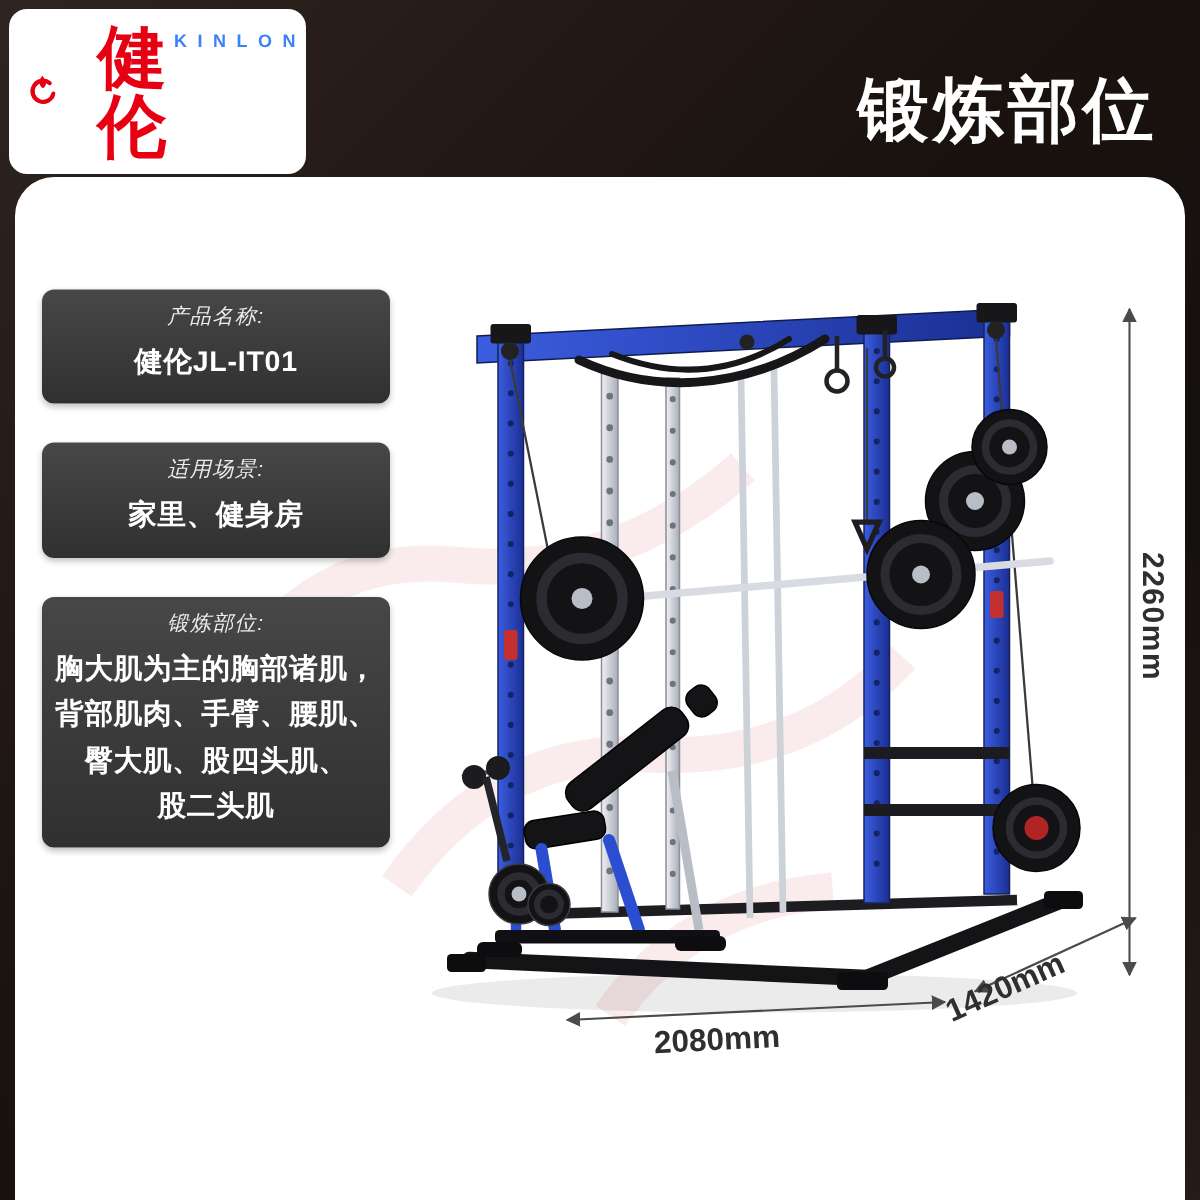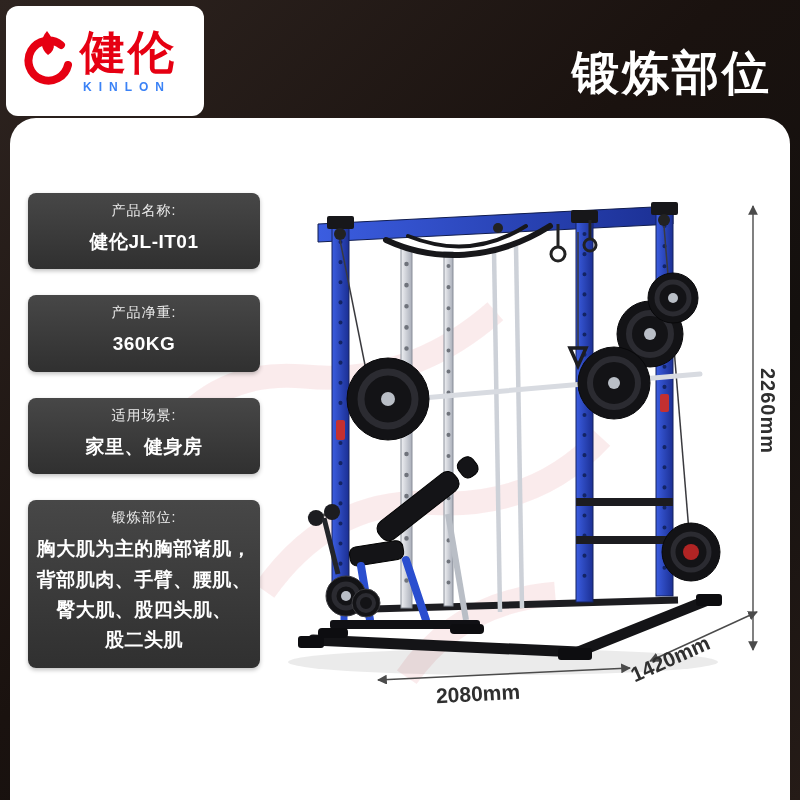--- a/index.html
+++ b/index.html
@@ -2,33 +2,33 @@
 <html><head>
 <meta charset="utf-8">
 <style>
   html,body{margin:0;padding:0;}
   body{width:800px;height:800px;font-family:"Liberation Sans","DejaVu Sans",sans-serif;}
   .page{position:relative;width:800px;height:800px;overflow:hidden;
         background:linear-gradient(135deg,#2e2420 0%,#1a120f 45%,#14100e 70%,#251b17 100%);}
   
   .logo-badge{position:absolute;left:6px;top:6px;width:198px;height:110px;background:#ffffff;
               border-radius:12px;display:flex;align-items:center;padding-left:12px;box-sizing:border-box;gap:8px;}
-  .logo-text{display:flex;flex-direction:column;align-items:flex-start;}
+  .logo-text{display:flex;flex-direction:row;align-items:flex-start;margin-left:20px;}
   .brand-name{font-size:46px;font-weight:800;color:#e60012;line-height:1;letter-spacing:2px;}
   .brand-sub{font-size:12px;font-weight:700;color:#3b82f6;letter-spacing:7px;margin-top:5px;padding-left:3px;}
   
   .page-title{position:absolute;right:28px;top:42px;font-size:47px;font-weight:800;color:#ffffff;letter-spacing:3px;}
   
   .card{position:absolute;left:10px;right:10px;top:118px;bottom:0;background:#ffffff;
         border-radius:26px 26px 0 0;overflow:hidden;}
   
   .spec-list{position:absolute;left:18px;top:75px;width:232px;}
   .spec-box{background:linear-gradient(180deg,#474747,#303030);border-radius:8px;color:#fff;
             text-align:center;padding:9px 8px 12px;margin-bottom:26px;box-shadow:0 2px 4px rgba(0,0,0,.25);}
-  .spec-label{font-size:14px;color:#ececec;margin-bottom:7px;font-weight:400;letter-spacing:1px;}
+  .spec-label{font-size:14px;color:#ececec;margin-bottom:7px;font-weight:400;letter-spacing:1px;font-style:italic;}
   .spec-value{font-size:19px;font-weight:700;letter-spacing:.5px;line-height:1.6;white-space:pre-line;}
   
   .machine{position:absolute;left:248px;top:44px;}
   .watermark{position:absolute;left:0;top:0;pointer-events:none;}
   
   .dim-lines{position:absolute;left:0;top:0;pointer-events:none;}
   .dim{position:absolute;color:#2f2f2f;font-weight:700;}
   .dim-h{left:756px;top:368px;writing-mode:vertical-rl;font-size:20px;letter-spacing:1px;}
   .dim-d{left:408px;top:682px;width:140px;text-align:center;font-size:21px;transform:rotate(-3deg);}
   .dim-w{left:632px;top:664px;font-size:21px;transform:rotate(-24deg);transform-origin:left center;}
@@ -58,24 +58,20 @@
         <path d="M160,240 q90,-70 180,-15 t200,25"></path>
         <path d="M210,400 q100,-55 190,-5 t180,15"></path>
         <path d="M300,540 q80,-45 170,-10"></path>
       </g>
     </svg>
 
     <div class="spec-list">
       <div class="spec-box">
         <div class="spec-label">产品名称:</div>
         <div class="spec-value">健伦JL-IT01</div>
-      </div>
-      <div class="spec-box">
-        <div class="spec-label">产品净重:</div>
-        <div class="spec-value">360KG</div>
       </div>
       <div class="spec-box">
         <div class="spec-label">适用场景:</div>
         <div class="spec-value">家里、健身房</div>
       </div>
       <div class="spec-box">
         <div class="spec-label">锻炼部位:</div>
         <div class="spec-value">胸大肌为主的胸部诸肌，
 背部肌肉、手臂、腰肌、
 臀大肌、股四头肌、

